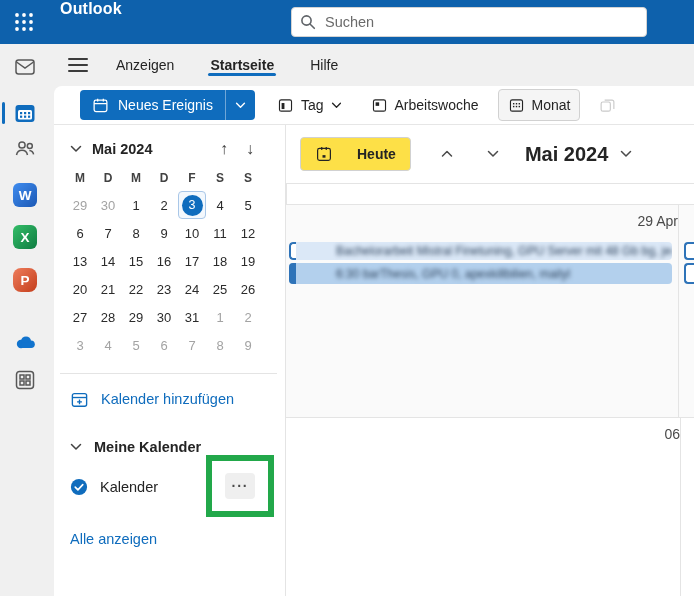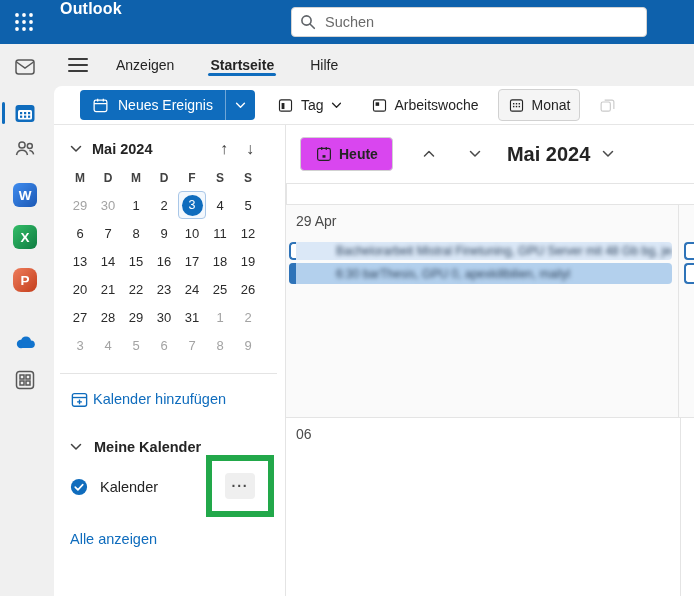--- a/index.html
+++ b/index.html
@@ -64,47 +64,47 @@
   .mini-dow{height:26px;display:flex;align-items:center;justify-content:center;font-size:12px;font-weight:700;color:#424242;}
   .mini-day{height:28px;display:flex;align-items:center;justify-content:center;font-size:13px;color:#2b2b2b;cursor:pointer;}
   .mini-day.muted{color:#a3a3a3;}
   .mini-day .box{width:26px;height:26px;border:1px solid #a9c7e8;background:#f3f8fd;border-radius:4px;
         display:flex;align-items:center;justify-content:center;}
   .circ{width:21px;height:21px;border-radius:50%;background:#0f6cbd;color:#fff;font-size:12.5px;
         display:flex;align-items:center;justify-content:center;}
   .side-div{height:1px;background:#e4e4e4;margin:14px 8px 0 6px;}
   .side-row{display:flex;align-items:center;margin-left:16px;height:24px;font-size:14.5px;cursor:pointer;}
   .row-add{margin-top:13px;color:#0f6cbd;}
-  .row-add span{margin-left:4px;}
+  .row-add span{margin-left:12px;}
   .row-mk{margin-top:24px;color:#242424;font-weight:700;}
   .row-mk span{margin-left:12px;}
   .row-cal{margin-top:14px;height:28px;color:#242424;}
   .row-cal .lbl{margin-left:12px;}
   .link{margin-top:26px;color:#0f6cbd;}
   .annot{position:absolute;left:152px;top:330px;width:68px;height:62px;box-sizing:border-box;
          border:6px solid #22a84a;display:flex;align-items:center;justify-content:center;z-index:6;}
   .more-btn{width:30px;height:26px;background:#efefef;border-radius:4px;display:flex;align-items:center;
          justify-content:center;color:#4a4a4a;font-size:14px;font-weight:700;letter-spacing:1px;cursor:pointer;}
 
   
   .main{position:absolute;left:232px;top:39px;right:0;bottom:0;}
   .cal-head{height:58px;display:flex;align-items:center;padding-left:14px;}
-  .btn-heute{height:32px;border:1px solid #d1d1d1;border-radius:4px;background:#d946ef;display:flex;align-items:center;
-         gap:6px;padding:0 14px;font-size:14px;font-weight:700;color:#242424;cursor:pointer;}
+  .btn-heute{height:32px;border:1px solid #d1d1d1;border-radius:4px;background:#fde047;display:flex;align-items:center;
+         gap:24px;padding:0 14px;font-size:14px;font-weight:700;color:#242424;cursor:pointer;}
   .nav-chev{margin-left:26px;color:#4a4a4a;cursor:pointer;padding:4px;}
   .period{margin-left:22px;font-size:20px;font-weight:700;color:#242424;cursor:pointer;}
   .period-chev{margin-left:12px;color:#4a4a4a;cursor:pointer;}
   .grid{position:absolute;left:0;right:0;top:58px;bottom:0;display:flex;flex-direction:column;}
   .dow-row{height:22px;border-top:1px solid #e4e4e4;border-bottom:1px solid #e4e4e4;display:flex;flex:none;box-sizing:border-box;}
   .dow-cell{width:395px;display:flex;align-items:center;padding-left:10px;font-size:12px;color:#616161;box-sizing:border-box;}
   .dow-sliver{flex:1;border-left:1px solid #e4e4e4;}
   .week{display:flex;}
   .week1{height:212px;background:#fafafa;flex:none;}
   .week2{flex:1;border-top:1px solid #e4e4e4;background:#fff;}
-  .cell{width:395px;box-sizing:border-box;border-right:1px solid #e4e4e4;overflow:hidden;}
+  .cell{width:395px;box-sizing:border-box;border-right:1px solid #e4e4e4;overflow:hidden;text-align:right;}
   .dlabel{margin:8px 0 0 10px;font-size:14px;color:#4a4a4a;height:19px;}
   #events{margin-top:10px;}
   .event{display:flex;margin:0 6px 3px 3px;border-radius:4px;overflow:hidden;cursor:pointer;}
   .event .tab{width:7px;flex:none;box-sizing:border-box;}
   .event.light{background:#dbe8f7;height:18px;}
   .event.light .tab{background:#fff;border:2px solid #2e73b8;border-right:none;border-radius:4px 0 0 4px;}
   .event.medium{background:#b3d0ed;height:21px;}
   .event.medium .tab{background:#2e73b8;}
   .etxt{flex:1;display:flex;align-items:center;padding:0 8px;font-size:12px;color:#30455e;
         white-space:nowrap;overflow:hidden;}

